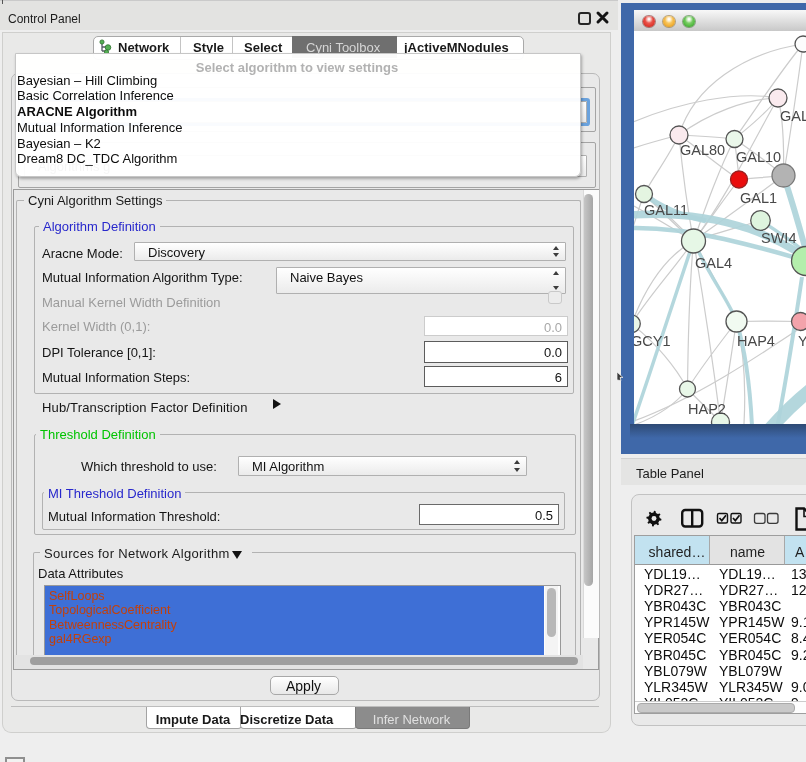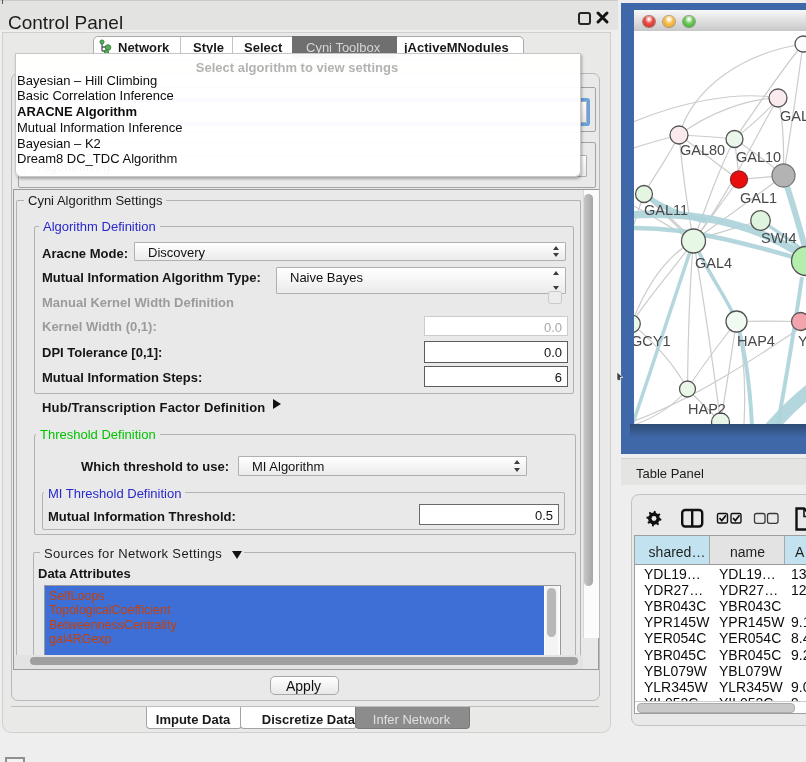--- a/index.html
+++ b/index.html
@@ -1,30 +1,30 @@
 <!DOCTYPE html>
 <html><head><meta charset="utf-8">
 <style>
 html,body{margin:0;padding:0}
 body{width:806px;height:762px;position:relative;overflow:hidden;background:#eeeeee;font-family:"Liberation Sans",sans-serif;}
 .ab{position:absolute}
-.lb{position:absolute;font-size:13px;font-weight:bold;color:#151515;white-space:nowrap}
+.lb{position:absolute;font-size:13px;font-weight:normal;color:#151515;white-space:nowrap}
 .gt{position:absolute;font-size:13px;background:#e9e9e9;padding:0 4px;white-space:nowrap;line-height:13px}
 .grp{position:absolute;border:1px solid #b2b2b2;border-radius:2px}
 .combo{position:absolute;border:1px solid #b0b0b0;border-radius:1px;background:linear-gradient(#ffffff,#ebebeb);box-sizing:border-box}
 .combo .tx{position:absolute;left:13px;top:2px;font-size:13px;color:#111;white-space:nowrap}
 .arup{position:absolute;right:6px;width:0;height:0;border-left:3.5px solid transparent;border-right:3.5px solid transparent;border-bottom:4.5px solid #3c3c3c}
 .ardn{position:absolute;right:6px;width:0;height:0;border-left:3.5px solid transparent;border-right:3.5px solid transparent;border-top:4.5px solid #3c3c3c}
 .fld{position:absolute;background:#fff;font-size:13px;color:#111;text-align:right;box-sizing:border-box;padding:3px 5px 0 0}
 .tabt{position:absolute;font-size:13px;font-weight:bold;color:#191919;white-space:nowrap}
 </style></head>
 <body>
 
 <div class="ab" style="left:0;top:4;width:618px;height:29px;background:#e3e3e1;border-top:1px solid #cacaca"></div>
-<div class="ab" style="left:8px;top:12px;font-size:19px;color:#1c1c1c">Control Panel</div>
+<div class="ab" style="left:8px;top:12px;font-size:12px;color:#1c1c1c">Control Panel</div>
 <div class="ab" style="left:578px;top:12px;width:9px;height:9px;border:2px solid #262626;border-radius:3px"></div>
 <svg class="ab" style="left:595px;top:10px" width="15" height="15">
     <path d="M3,3 L12,12 M12,3 L3,12" stroke="#141414" stroke-width="3" stroke-linecap="round"></path>
   </svg>
 <div class="ab" style="left:2px;top:0;width:1px;height:4px;background:#555"></div>
 <div class="ab" style="left:3px;top:33px;width:607px;height:699px;background:#e9e9e8;border-radius:0 0 8px 8px;box-shadow:0 0 0 1px #cfcfcd"></div>
 
 <div class="ab" style="left:93px;top:36px;width:429px;height:22px;background:#ffffff;border:1px solid #a9a9a9;border-radius:5px"></div>
 <div class="ab" style="left:180px;top:37px;width:1px;height:20px;background:#c4c4c4"></div>
 <div class="ab" style="left:232px;top:37px;width:1px;height:20px;background:#c4c4c4"></div>
@@ -90,40 +90,40 @@
     <span class="tx">MI Algorithm</span>
     <span class="arup" style="top:3px"></span>
     <span class="ardn" style="bottom:3px"></span>
   </div>
 <div class="grp" style="left:42px;top:492px;width:521px;height:36px"></div>
 <div class="gt" style="left:44px;top:487px;color:#2828cc">MI Threshold Definition</div>
 <div class="lb" style="left:48px;top:509px">Mutual Information Threshold:</div>
 <div class="fld" style="left:419px;top:504px;width:140px;height:21px;border:1px solid #6a6a6a">0.5</div>
 
 <div class="grp" style="left:33px;top:552px;width:541px;height:116px;border-bottom:none"></div>
-<div class="gt" style="left:40px;top:547px;color:#1b1b1b;padding-right:22px;letter-spacing:0.35px">Sources for Network Settings</div>
+<div class="gt" style="left:40px;top:547px;color:#1b1b1b;padding-right:22px;letter-spacing:0.35px">Sources for Network Algorithm</div>
 <div class="ab" style="left:232px;top:551px;width:0;height:0;border-left:5.5px solid transparent;border-right:5.5px solid transparent;border-top:8px solid #111"></div>
 <div class="lb" style="left:38px;top:566px">Data Attributes</div>
 <div class="ab" style="left:44px;top:585px;width:515px;height:70px;border:1px solid #999;background:#fdfdfd"></div>
 <div class="ab" style="left:45px;top:586px;width:499px;height:69px;background:#3e6fd6"></div>
 <div class="ab" style="left:49px;top:589px;font-size:12.5px;color:#c2410c;line-height:14.45px;white-space:nowrap">SelfLoops<br>TopologicalCoefficient<br>BetweennessCentrality<br>gal4RGexp</div>
 <div class="ab" style="left:545px;top:586px;width:13px;height:69px;background:#f4f4f4"></div>
 <div class="ab" style="left:547px;top:588px;width:9px;height:49px;background:#b8b8b8;border-radius:5px"></div>
 
 <div class="ab" style="left:14px;top:655px;width:569px;height:14px;background:#e3e3e3"></div>
 <div class="ab" style="left:30px;top:657px;width:548px;height:8px;background:#9f9f9f;border-radius:4px"></div>
 
 <div class="ab" style="left:270px;top:676px;width:67px;height:17px;border:1px solid #a8a8a8;border-radius:5px;background:linear-gradient(#ffffff,#e8e8e8)"></div>
 <div class="ab" style="left:270px;top:677.5px;width:67px;text-align:center;font-size:14px;color:#111">Apply</div>
 <div class="ab" style="left:11px;top:706px;width:588px;height:1px;background:#bdbdbd"></div>
 <div class="ab" style="left:146px;top:707px;width:94px;height:21px;background:#fff;border:1px solid #a3a3a3;border-top:none;border-radius:0 0 4px 4px"></div>
 <div class="ab" style="left:240px;top:707px;width:115px;height:21px;background:#fff;border:1px solid #a3a3a3;border-top:none;border-radius:0 0 4px 4px"></div>
 <div class="ab" style="left:355px;top:707px;width:113px;height:21px;background:#8c8c8c;border:1px solid #7a7a7a;border-top:none;border-radius:0 0 4px 4px"></div>
 <div class="tabt" style="left:146px;top:712px;width:94px;text-align:center">Impute Data</div>
-<div class="tabt" style="left:240px;top:712px;width:115px;text-align:right">Discretize Data</div>
+<div class="tabt" style="left:240px;top:712px;width:115px;text-align:left">Discretize Data</div>
 <div class="tabt" style="left:355px;top:712px;width:113px;text-align:center;color:#e0e0e0;font-weight:normal">Infer Network</div>
 <div class="ab" style="left:5px;top:757px;width:16px;height:10px;border:2px solid #8f8f8f;background:#f2f2f1"></div>
 
 <div class="ab" style="left:15px;top:53px;width:564px;height:122px;background:rgba(255,255,255,0.96);border:1px solid #c6c6c6;border-radius:0 0 6px 6px;box-shadow:1px 2px 3px rgba(0,0,0,.3)"></div>
 <div class="ab" style="left:15px;top:60px;width:564px;text-align:center;font-size:13px;color:#b2b2b2;font-weight:bold">Select algorithm to view settings</div>
 <div class="ab" style="left:17px;top:72.5px;font-size:13px;color:#0c0c0c;line-height:15.8px;white-space:nowrap">Bayesian – Hill Climbing<br>Basic Correlation Inference<br><b>ARACNE Algorithm</b><br>Mutual Information Inference<br>Bayesian – K2<br>Dream8 DC_TDC Algorithm</div>
 
 <svg class="ab" style="left:615px;top:371px;z-index:30" width="10" height="11">
     <path d="M2,9 L2,1 L8,6.5 L5,6.5 L6,9.5 Z" fill="#3a3a3a" stroke="#f5f5f5" stroke-width="0.7"></path>
   </svg>

